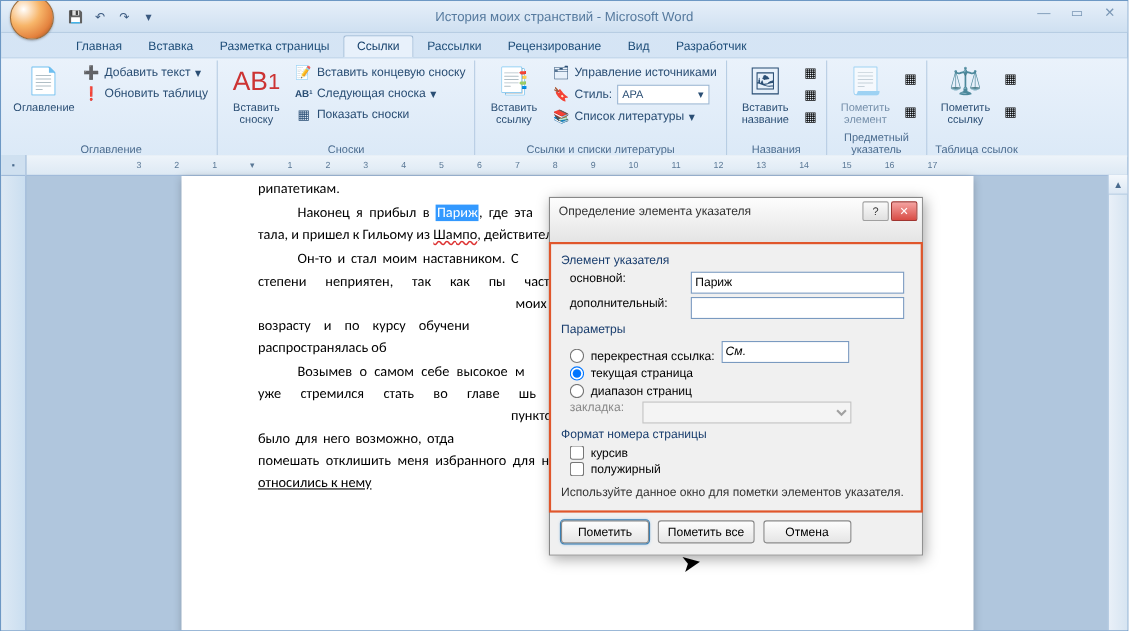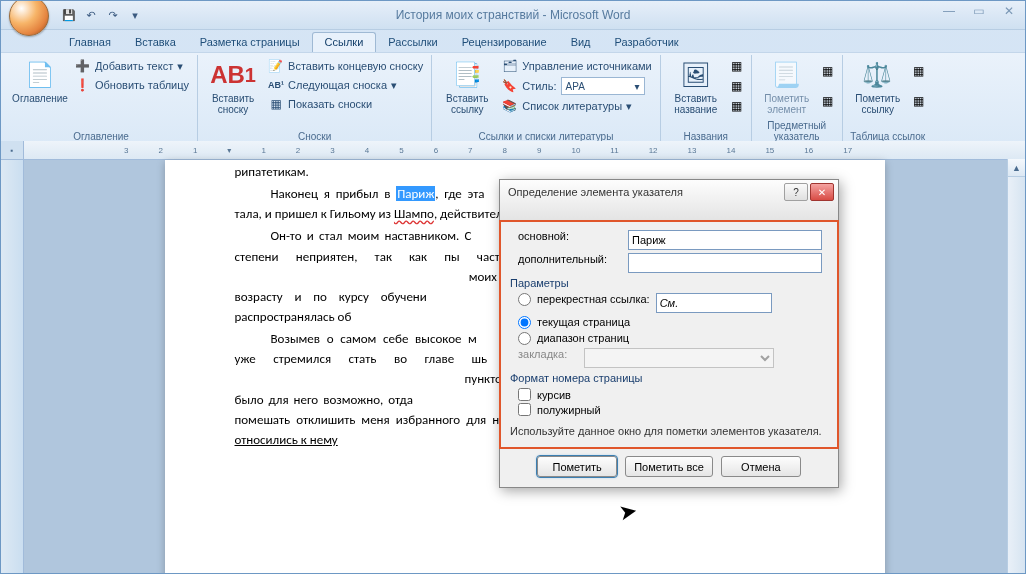--- a/index.html
+++ b/index.html
@@ -38,27 +38,27 @@
 .dlg-title-btns{margin-left:auto;display:flex;gap:2px}
 .dlg-title-btns span{width:22px;height:16px;display:flex;align-items:center;justify-content:center;border:1px solid #a0a0a0;background:linear-gradient(#fafafa,#e0e0e0);font-size:10px;border-radius:2px}
 .dlg-close{background:linear-gradient(#f5a3a1,#d84c45)!important;color:#fff;border-color:#a03530!important}
 .dlg-body{padding:6px 10px 10px;outline:2px solid #e0562b;outline-offset:-1px}
 .fieldset-label{color:#1a3e6e;margin:4px 0 4px}
 .form-row{display:flex;align-items:flex-start;gap:6px;margin:3px 0 3px 8px}
 .form-row label{width:104px}
 .txt{border:1px solid #7a9ac0;padding:1px 3px;font-size:11px;background:#fff;height:16px;box-sizing:content-box}
 .txt.w1{width:186px}
 .txt.w2{width:108px}
-.radio{display:flex;align-items:flex-start;gap:6px;margin:3px 0 3px 8px}
+.radio{display:flex;align-items:flex-end;gap:6px;margin:3px 0 3px 8px}
 .radio input{margin:0}
 .chk{display:flex;align-items:center;gap:6px;margin:2px 0 2px 8px}
 .chk input{margin:0}
 .sel{width:190px;height:20px;border:1px solid #b0b0b0;background:#f6f6f6}
 .dlg-hint{margin:8px 0 0;color:#333;font-size:11px;line-height:1.3}
-.dlg-buttons{padding:8px 10px 10px;display:flex;justify-content:center;gap:8px;background:#f0f0f0}
+.dlg-buttons{padding:8px 10px 10px;display:flex;justify-content:flex-start;gap:8px;background:#f0f0f0}
 .dlg-btn{min-width:80px;height:21px;border:1px solid #8a8a8a;background:linear-gradient(#fdfdfd,#e5e5e5);border-radius:3px;font-size:11px;padding:0 8px}
 .dlg-btn.focus{outline:1px solid #3c7fb1;box-shadow:0 0 3px #7ab6e4}
 .cursor{position:absolute;left:618px;top:498px;font-size:22px;color:#000;z-index:60;transform:rotate(-10deg)}
 .style-combo{border:1px solid #9ab6d3;background:#fff;padding:0 4px;font-size:10px;display:inline-flex;align-items:center;height:16px;width:74px}
 .scroll-v{position:absolute;right:0;top:158px;bottom:0;width:17px;background:linear-gradient(90deg,#e9f0f8,#d6e4f1);border-left:1px solid #b7cde3}
 .scroll-btn{height:17px;display:flex;align-items:center;justify-content:center;color:#4a6b8e;font-size:9px;background:linear-gradient(#f4f8fc,#dce8f4);border-bottom:1px solid #b7cde3}
 </style>
 </head>
 <body>
 
@@ -105,21 +105,21 @@
               <span>Обновить таблицу</span>
             </div>
         </div>
       </div>
       <div class="group-label">Оглавление</div>
     </div>
 
     <div class="group">
       <div class="row">
         <div class="big-btn">
-          <span class="big-icon" style="font-weight:bold;color:#c33">AB<sup style="color:#c33">1</sup></span>
+          <span class="big-icon" style="font-weight:normal;color:#c33">AB<sup style="color:#c33">1</sup></span>
           <span>Вставить сноску</span>
         </div>
         <div class="col">
           <div class="small-row">
               <span class="small-icon">📝</span>
               <span>Вставить концевую сноску</span>
             </div>
           <div class="small-row"><span class="small-icon" style="font-weight:bold;font-size:9px">AB¹</span><span>Следующая сноска</span> ▾</div>
           <div class="small-row">
               <span class="small-icon">▦</span>
@@ -242,20 +242,21 @@
 
   <div class="dialog">
     <div class="dlg-title">
       <span>Определение элемента указателя</span>
       <div class="dlg-title-btns">
         <span>?</span>
         <span class="dlg-close">✕</span>
       </div>
     </div>
     <div class="dlg-body">
+      <div class="fieldset-label">Элемент указателя</div>
       <div class="form-row">
         <label>основной:</label>
         <input class="txt w1" value="Париж" style="">
       </div>
       <div class="form-row">
         <label>дополнительный:</label>
         <input class="txt w1" style="">
       </div>
 
       <div class="fieldset-label">Параметры</div>

